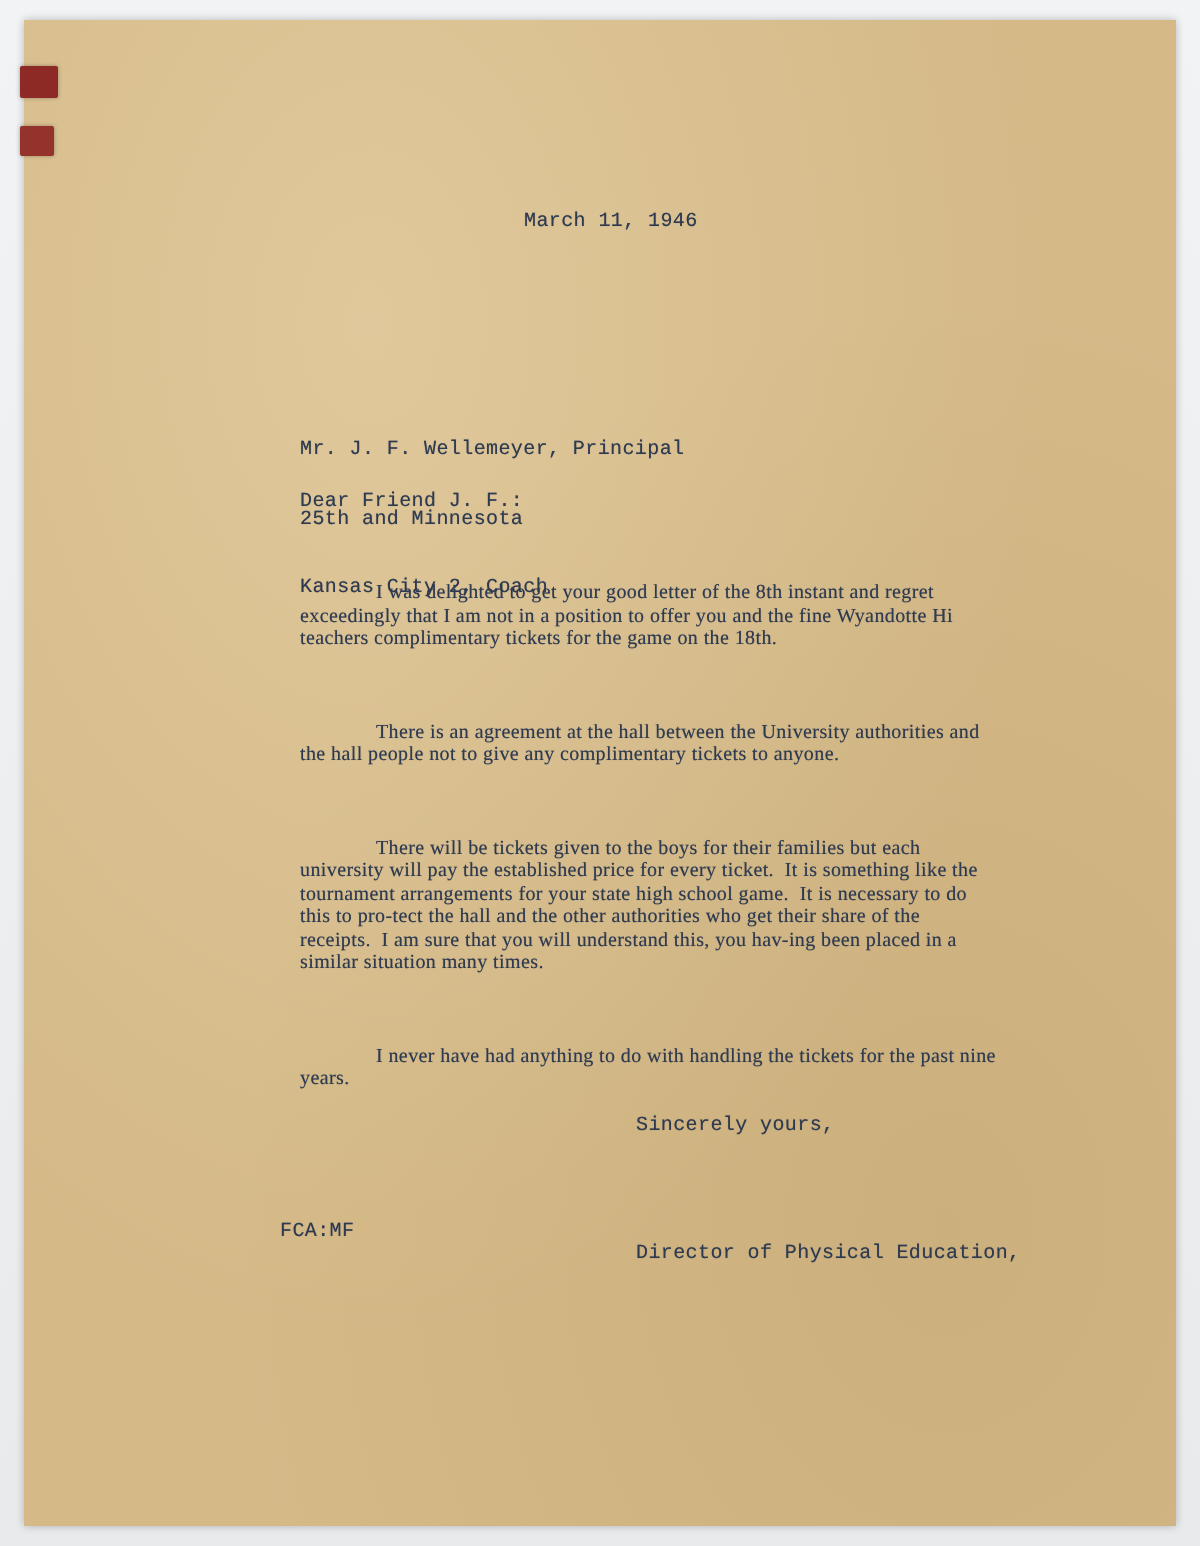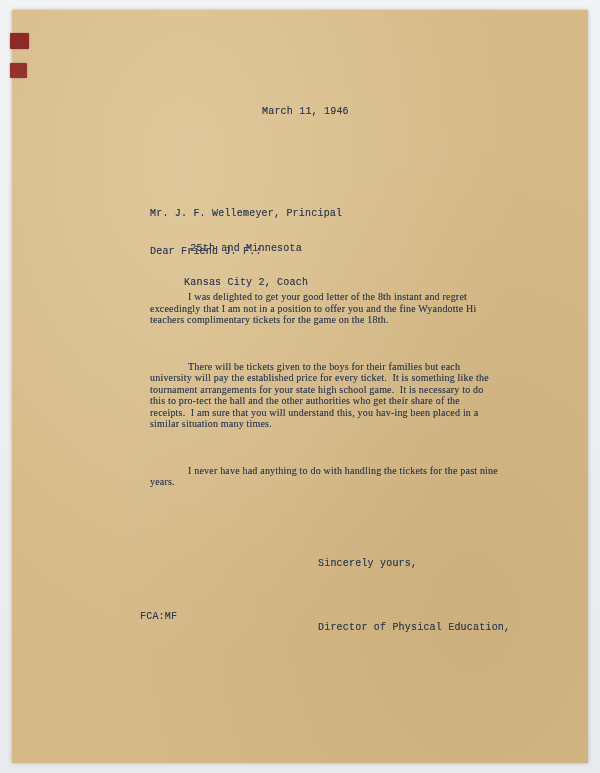--- a/index.html
+++ b/index.html
@@ -37,21 +37,21 @@
   .txt {
     position: absolute;
     color: #2e3a50;
     font-size: 10px;
     line-height: 11.5px;
     letter-spacing: 0.2px;
     white-space: pre-wrap;
     text-shadow: 0 0 0.4px rgba(46,58,80,0.55);
   }
   .date-line      { left: 250px; top: 96px;  }
-  .recipient      { left: 138px; top: 175px; text-align: center; }
+  .recipient      { left: 138px; top: 187px; }
   .salutation     { left: 138px; top: 236px; }
   .body-paragraphs{ left: 138px; top: 258px; width: 348px; font-family: Liberation Serif, serif; }
   .body-paragraphs p {
     text-indent: 38px;
     margin-bottom: 12px;
   }
   .closing        { left: 306px; top: 548px; text-align: center; }
   .signature      { left: 306px; top: 589px; }
   .reference      { left: 128px; top: 601px; }
 </style>
@@ -66,20 +66,21 @@
     <div class="txt recipient">
       <div>Mr. J. F. Wellemeyer, Principal</div>
       <div>25th and Minnesota</div>
       <div>Kansas City 2, Coach</div>
     </div>
 
     <div class="txt salutation">Dear Friend J. F.:</div>
 
     <div class="txt body-paragraphs">
       <p>I was delighted to get your good letter of the 8th instant and regret exceedingly that I am not in a position to offer you and the fine Wyandotte Hi teachers complimentary tickets for the game on the 18th.</p>
+      <p>There is an agreement at the hall between the University authorities and the hall people not to give any complimentary tickets to anyone.</p>
       <p>There will be tickets given to the boys for their families but each university will pay the established price for every ticket.  It is something like the tournament arrangements for your state high school game.  It is necessary to do this to pro-tect the hall and the other authorities who get their share of the receipts.  I am sure that you will understand this, you hav-ing been placed in a similar situation many times.</p>
       <p>I never have had anything to do with handling the tickets for the past nine years.</p>
     </div>
 
     <div class="txt closing">Sincerely yours,</div>
 
     <div class="txt signature">
       <div>Director of Physical Education,</div>
     </div>
 

